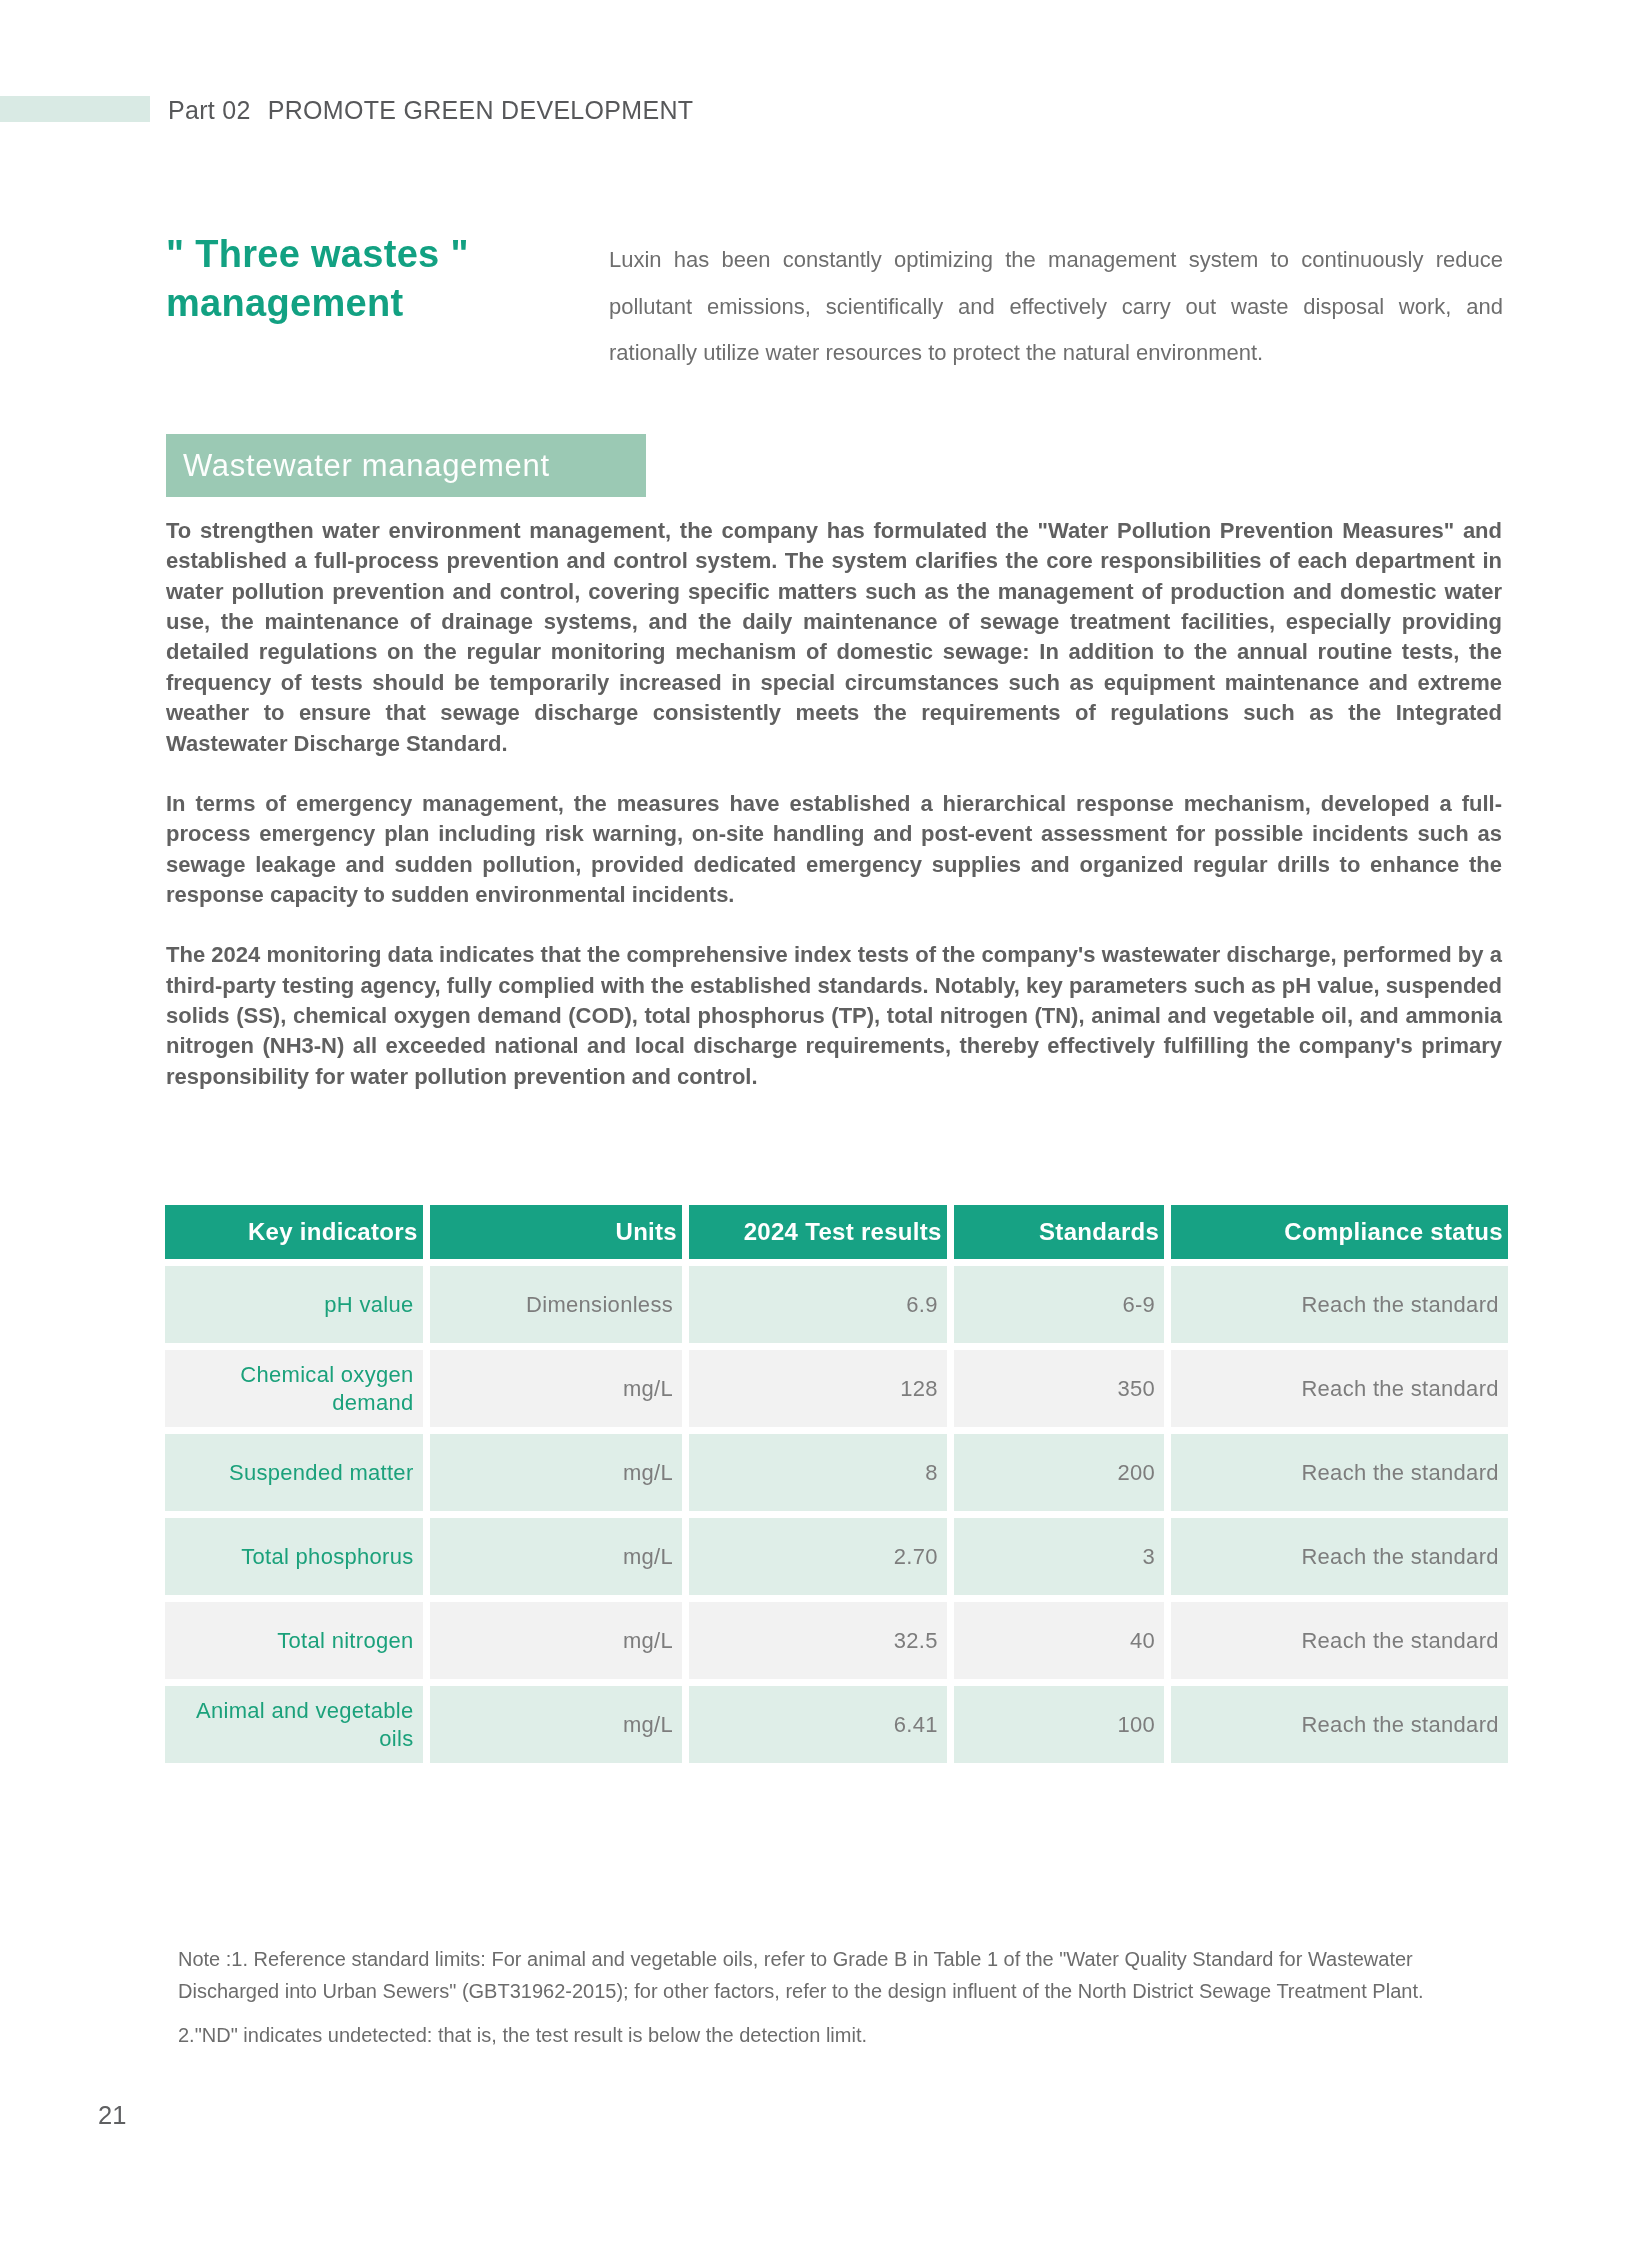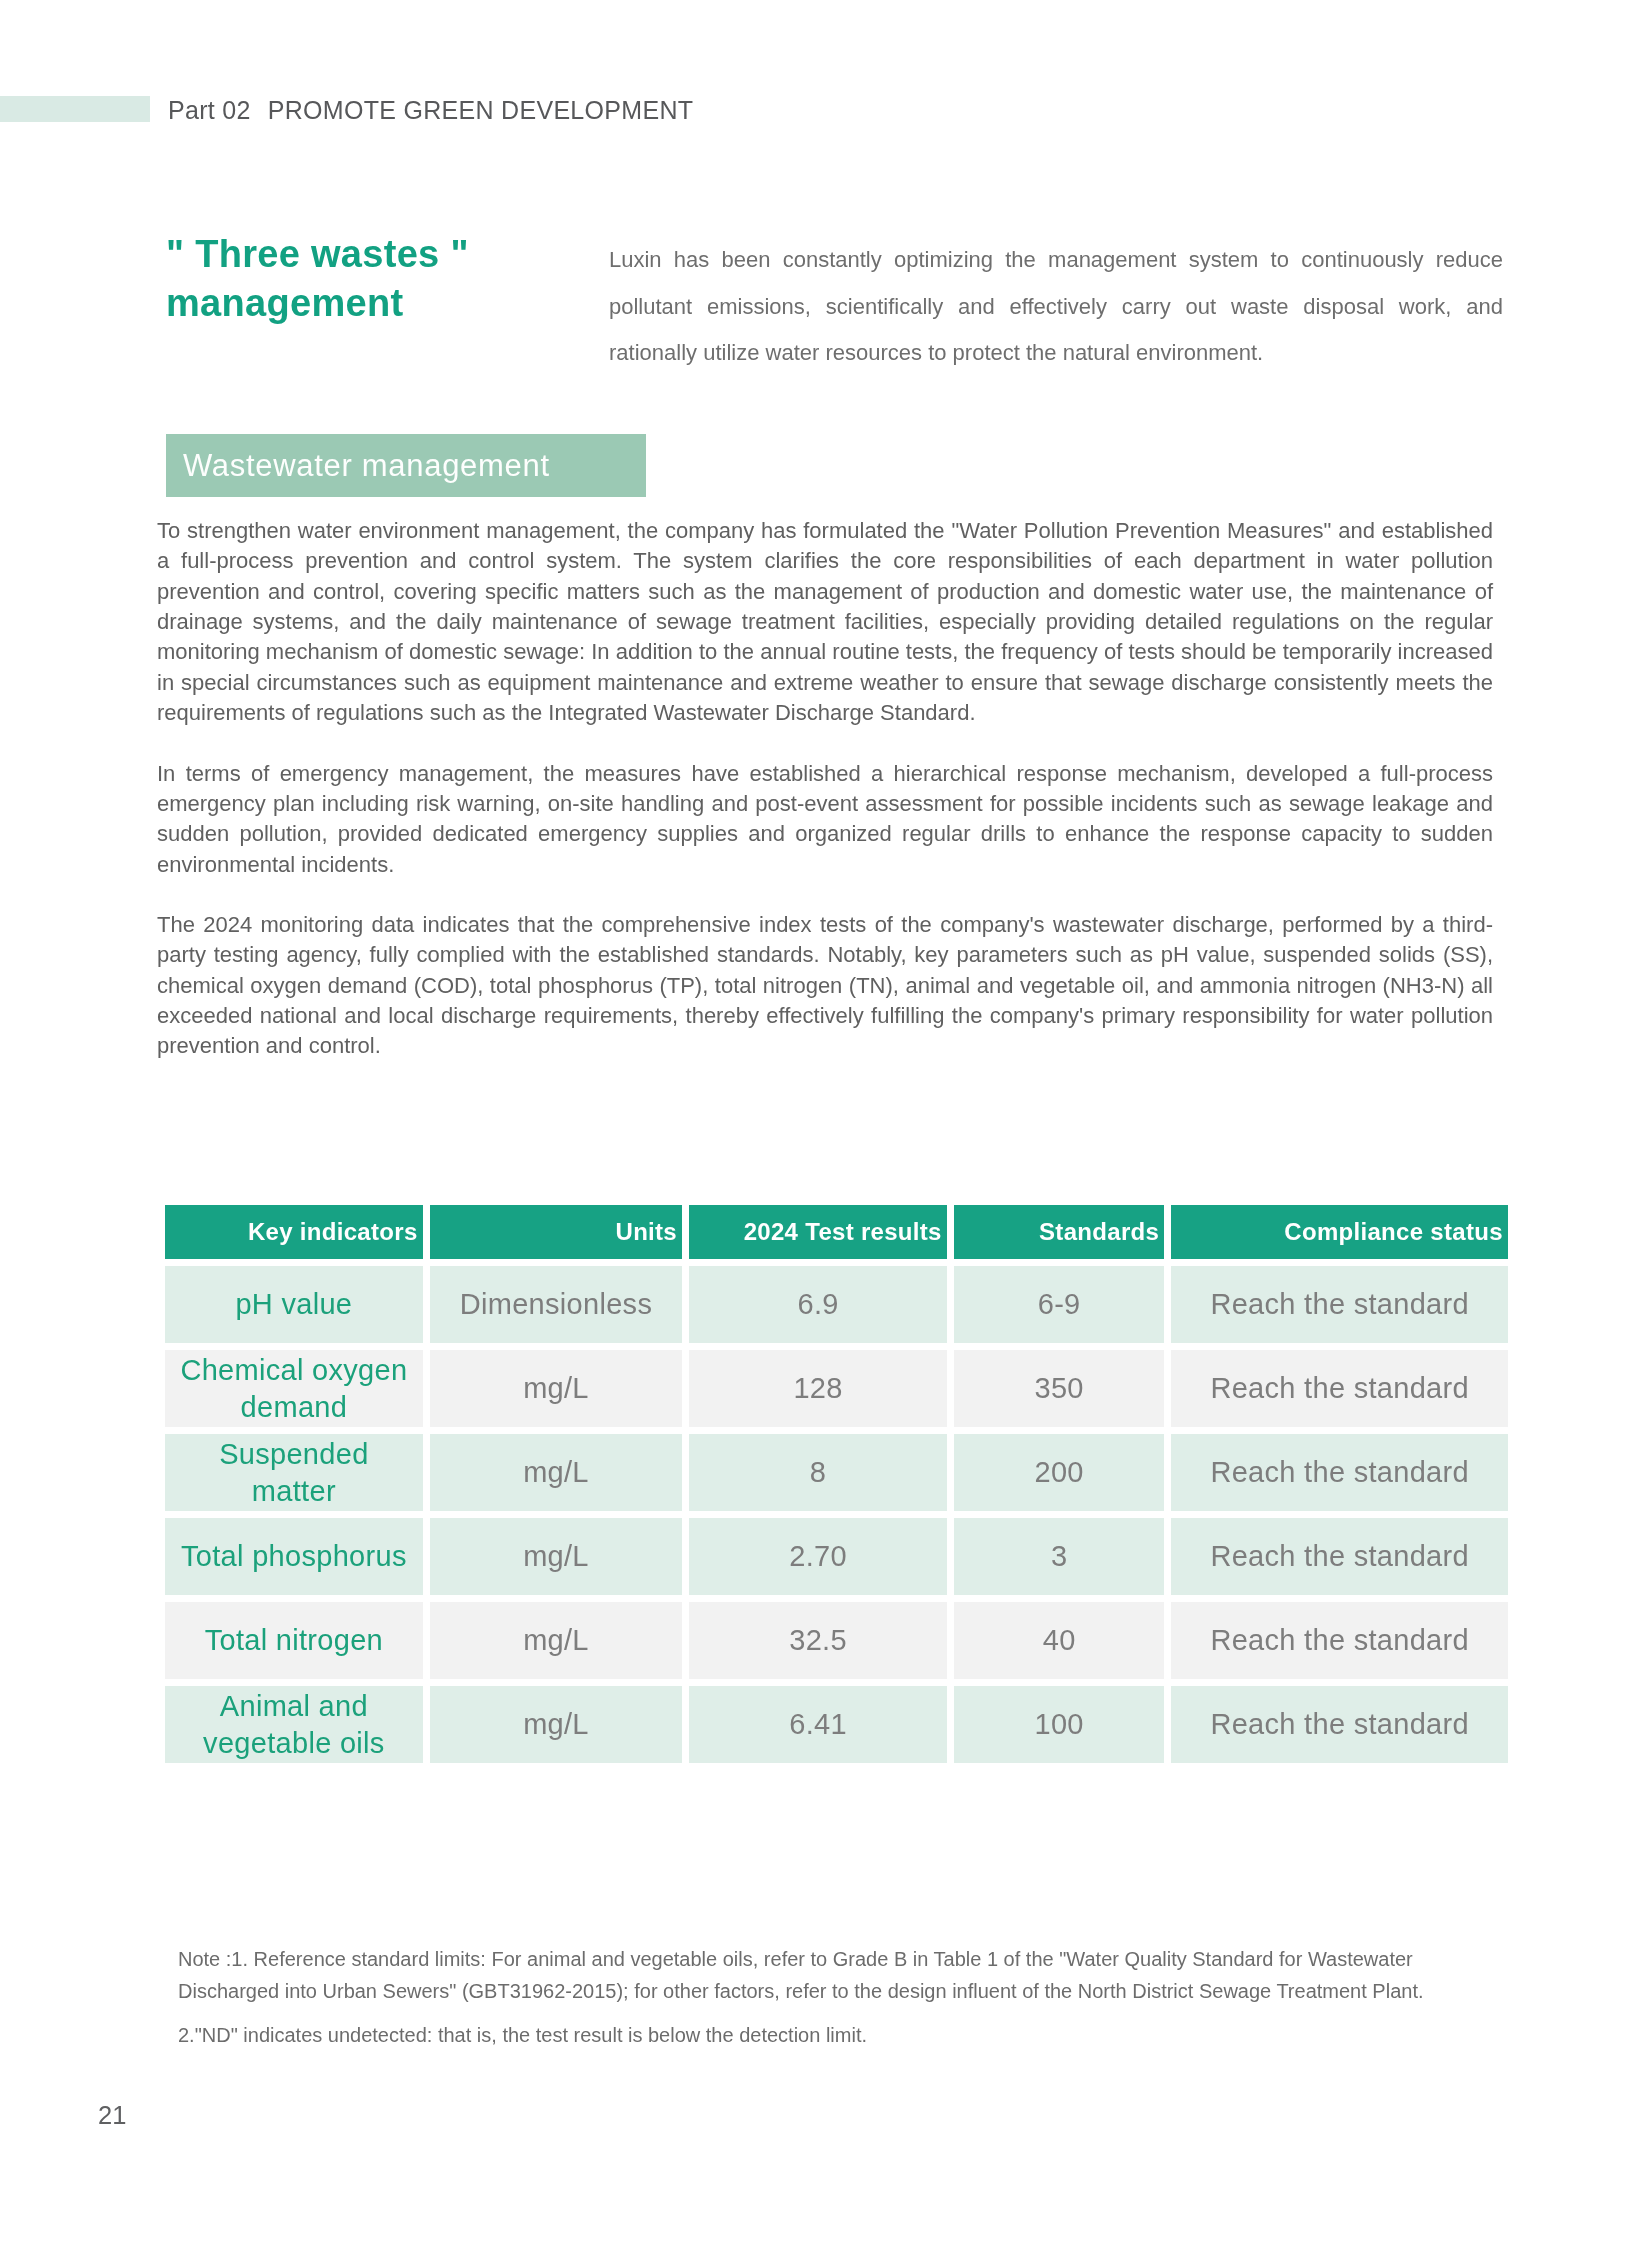--- a/index.html
+++ b/index.html
@@ -17,33 +17,33 @@
   .doc-title{position:absolute;left:166px;top:230px;width:458px;
     font-size:38px;line-height:1.28;font-weight:700;color:#12a182;letter-spacing:0.3px;}
   
   .intro{position:absolute;left:609px;top:237px;width:894px;
     font-size:22px;line-height:2.12;color:#6e6e6e;text-align:justify;}
   
   .strip{position:absolute;left:166px;top:434px;width:480px;height:63px;
     background:#9bc9b4;color:#fdfefd;font-size:31px;font-weight:400;
     display:flex;align-items:center;padding-left:17px;box-sizing:border-box;letter-spacing:0.7px;}
   
-  .copy{position:absolute;left:157px;top:516px;width:1336px;
-    font-size:22px;line-height:1.38;color:#606060;text-align:justify;}
+  .copy{position:absolute;left:166px;top:516px;width:1336px;
+    font-size:22px;line-height:1.38;color:#606060;text-align:justify;font-weight:bold;}
   .copy p{margin:0 0 30px 0;}
   
   .table-wrap{position:absolute;left:158px;top:1198px;width:1357px;}
   table{width:100%;border-collapse:separate;border-spacing:7.9px;table-layout:fixed;}
   th{
     background:#17a284;color:#ffffff;font-size:24px;font-weight:700;
     height:54px;text-align:right;vertical-align:middle;letter-spacing:0.3px;padding:0 5.2px;
   }
   td{
-    height:77px;text-align:center;vertical-align:middle;
-    font-size:29px;color:#7d7d7d;letter-spacing:0.3px;padding:0 9.2px;line-height:1.25;
+    height:77px;text-align:right;vertical-align:middle;
+    font-size:22px;color:#7d7d7d;letter-spacing:0.3px;padding:0 9.2px;line-height:1.25;
   }
   tr.row-green td{background:#dfeee8;}
   tr.row-gray td{background:#f2f2f2;}
   td.indicator{color:#1ba17b;font-weight:500;}
   
   .notes{position:absolute;left:166px;top:1931px;width:1306px;
     font-size:20px;line-height:1.6;color:#6c6c6c;}
   .notes .note{margin:12px;}
   
   .pagenum{position:absolute;left:98px;top:2101px;font-size:25.5px;color:#5f6062;}

